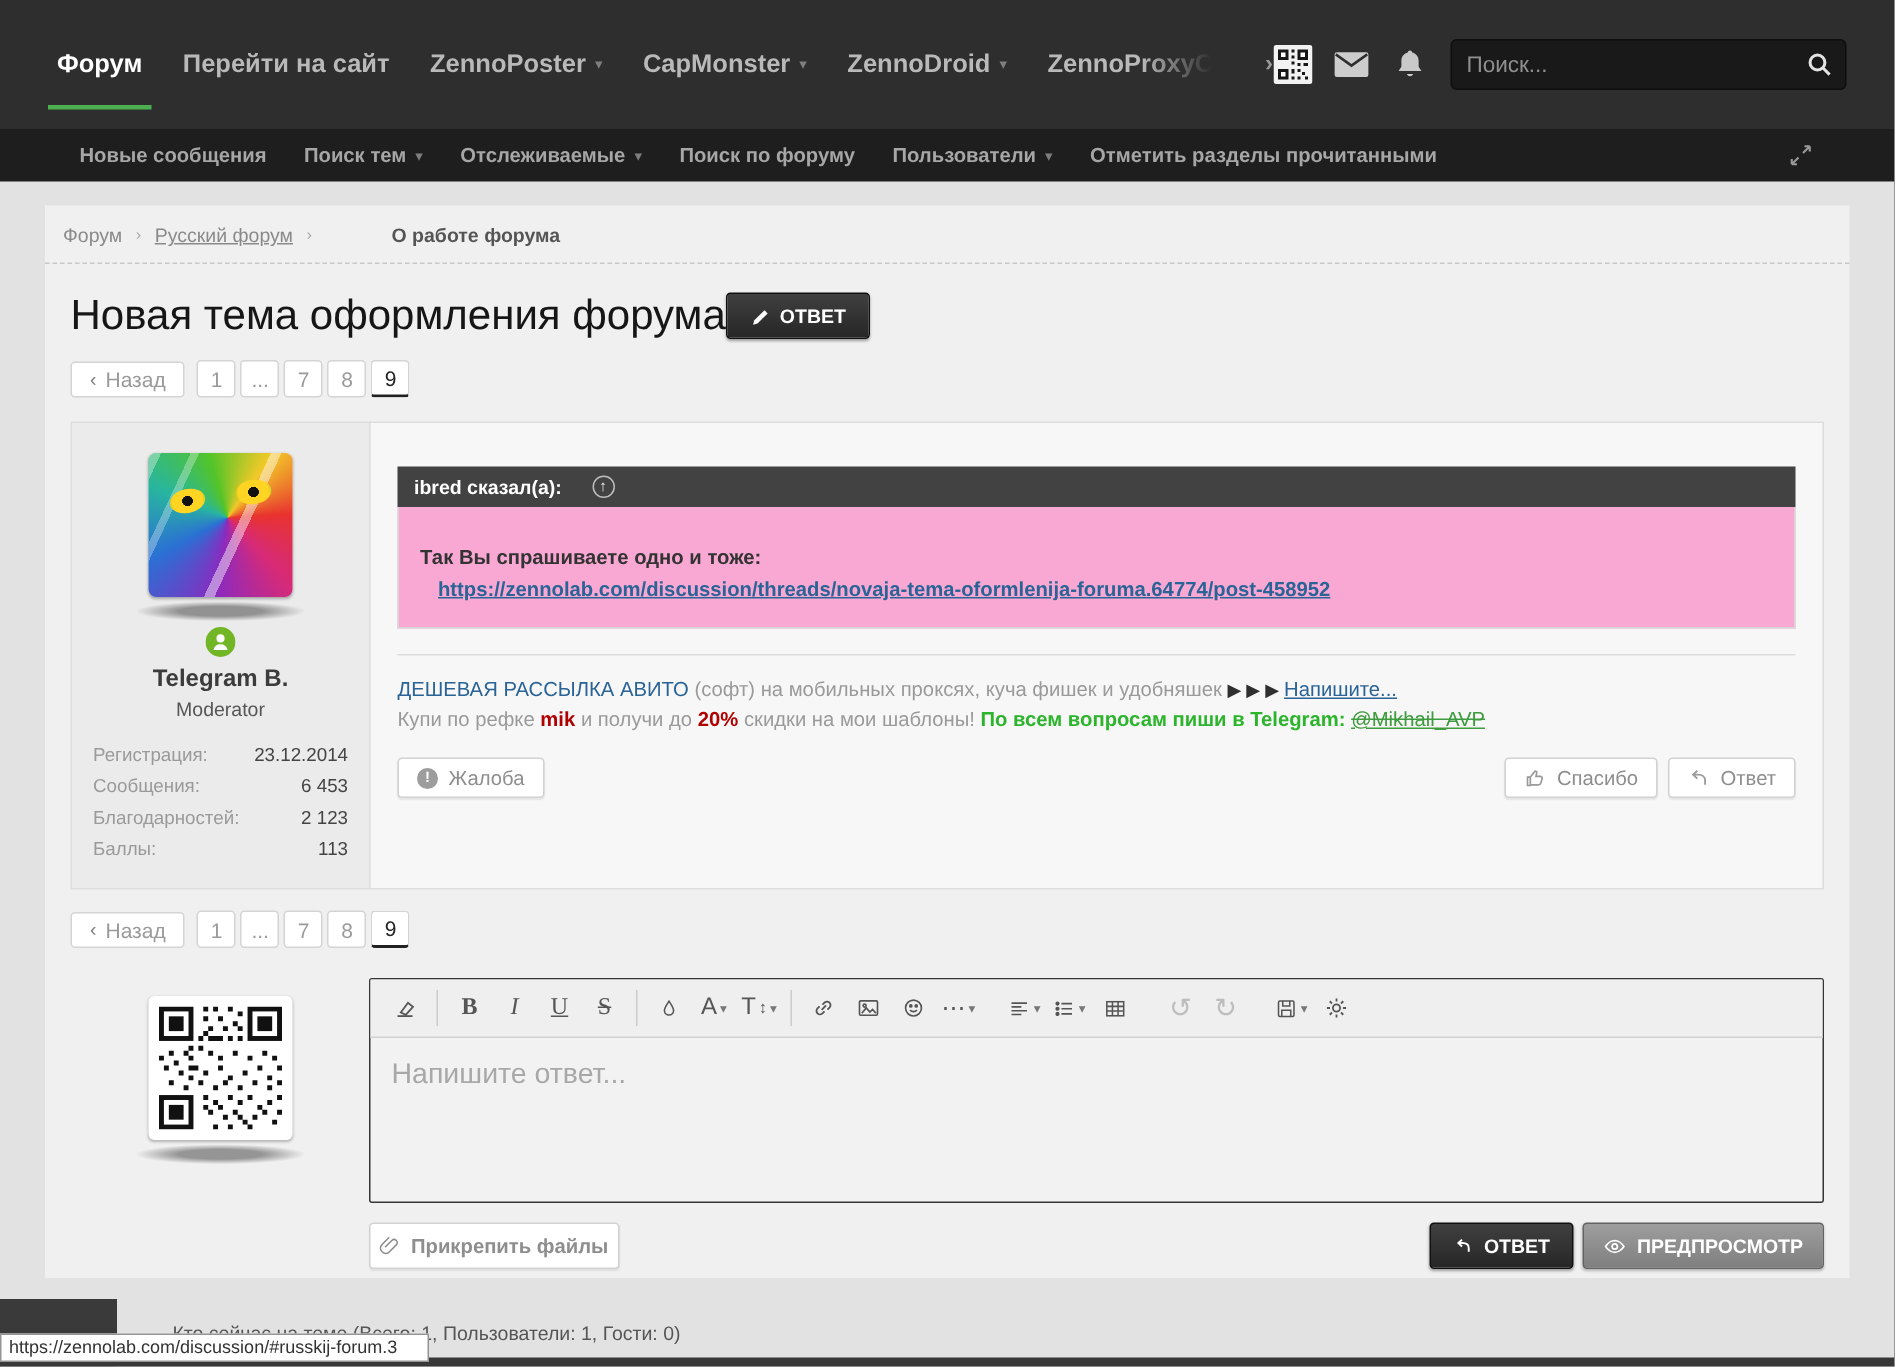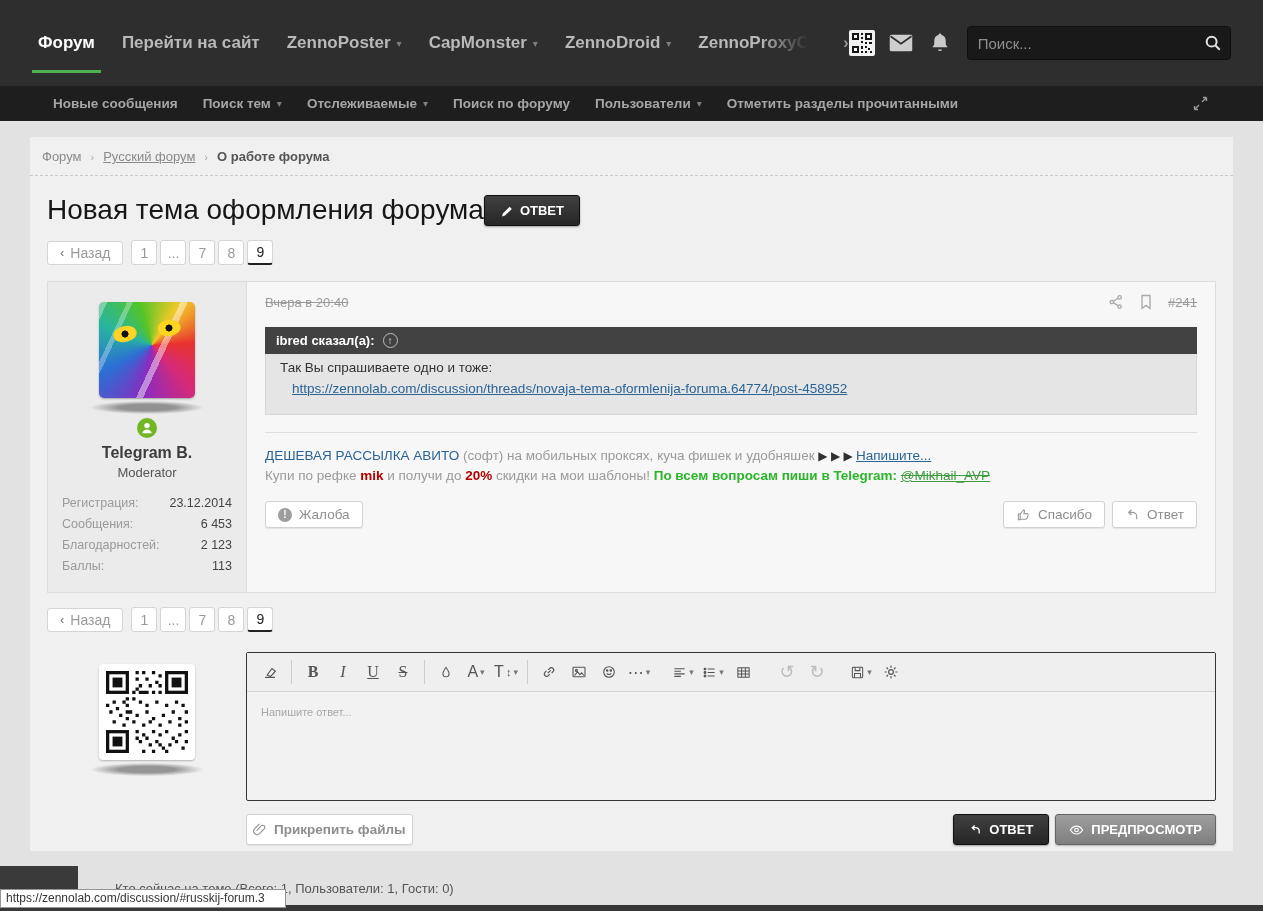--- a/index.html
+++ b/index.html
@@ -28,21 +28,21 @@
   .subnav-item { display:flex; align-items:center; gap:6px; color:#a6a6a6; font-size:13.5px; font-weight:bold; text-decoration:none; white-space:nowrap; cursor:pointer; }
   .subnav .expand { margin-left:auto; cursor:pointer; display:flex; }
 
   
   .container { margin:16px 30px 0; background:#f0f0f0; padding-bottom:6px; }
 
   .breadcrumb { padding:12px 12px 11px; font-size:13px; color:#8a8a8a; border-bottom:1px dashed #c8c8c8; display:flex; align-items:center; gap:9px; }
   .breadcrumb .sep { font-size:11px; color:#aaa; }
   .crumb { color:#8a8a8a; text-decoration:none; }
   .crumb.link { text-decoration:underline; cursor:pointer; }
-  .crumb.current { font-weight:bold; color:#555; }
+  .crumb.current { font-weight:bold; color:#555;margin-left:44px; }
 
   .title-row { display:flex; align-items:center; justify-content:flex-start; padding:18px 17px 6px; }
   .title-row h1 { font-size:28px; font-weight:500; color:#161616; }
 
   .btn-dark { display:inline-flex; align-items:center; gap:7px; background:linear-gradient(#404040,#262626); border:1px solid #101010; border-radius:3px; color:#fff; font-size:13px; font-weight:bold; padding:7px 15px; cursor:pointer; box-shadow:0 1px 2px rgba(0,0,0,.35); white-space:nowrap; }
   .btn-gray { display:inline-flex; align-items:center; gap:7px; background:linear-gradient(#9e9e9e,#7f7f7f); border:1px solid #636363; border-radius:3px; color:#fff; font-size:13px; font-weight:bold; padding:7px 13px; cursor:pointer; box-shadow:0 1px 2px rgba(0,0,0,.25); white-space:nowrap; }
   .btn-white { display:inline-flex; align-items:center; gap:7px; background:#fff; border:1px solid #d2d2d2; border-radius:3px; color:#8e8e8e; font-size:13.5px; padding:5px 12px; cursor:pointer; box-shadow:0 1px 1px rgba(0,0,0,.07); white-space:nowrap; }
 
   .pag-row { display:flex; align-items:center; justify-content:space-between; padding:8px 17px 6px; }
   .pag-left { display:flex; align-items:center; gap:8px; }
@@ -69,23 +69,23 @@
   .stat-value { color:#444; }
 
   .msg-col { flex:1; padding:12px 18px 14px; display:flex; flex-direction:column; }
   .msg-head { display:flex; align-items:center; font-size:13px; color:#9a9a9a; }
   .msg-date { text-decoration:line-through; cursor:pointer; }
   .msg-head .right { margin-left:auto; display:flex; align-items:center; gap:15px; }
   .msg-num { color:#9a9a9a; text-decoration:line-through; cursor:pointer; }
   .icon-btn { display:flex; cursor:pointer; }
 
   .quote { margin-top:17px; }
-  .quote-head { background:#424242; color:#fff; font-size:13px; font-weight:bold; padding:6px 11px; display:flex; align-items:center; gap:8px; }
+  .quote-head { background:#424242; color:#fff; font-size:13px; font-weight:bold; padding:6px 11px; display:flex; align-items:center; gap:20px; }
   .quote-expand { width:15px; height:15px; border:1px solid #bdbdbd; border-radius:50%; font-size:10px; line-height:13px; text-align:center; color:#e8e8e8; font-weight:normal; cursor:pointer; }
-  .quote-body { background:#e5e5e5; border:1px solid #d6d6d6; border-top:none; padding:3px 14px 15px; font-size:13.5px; color:#333; line-height:21px; }
+  .quote-body { background:#f9a8d4; border:1px solid #d6d6d6; border-top:none; padding:23px 14px 15px; font-size:13.5px; color:#333; line-height:21px;font-weight:bold; }
   .quote-link { color:#2a6496; text-decoration:underline; display:inline-block; cursor:pointer;margin-left:12px; }
 
   .msg-body { margin-top:17px; font-size:14.5px; color:#333; }
   .sig-divider { border:none; border-top:1px solid #ddd; margin:17px 0 13px; }
   .signature { font-size:13.5px; color:#9a9a9a; line-height:20px; }
   .sig-caps { color:#2a6496; cursor:pointer; }
   .sig-arrows { color:#2f2f2f; font-size:12px; }
   .sig-more { color:#2a6496; text-decoration:underline; cursor:pointer; }
   .sig-red { color:#b00000; font-weight:bold; }
   .sig-green { color:#2cb52c; font-weight:bold; }
@@ -105,21 +105,21 @@
   .tb { min-width:30px; height:24px; display:flex; align-items:center; justify-content:center; gap:2px; color:#555; font-size:16px; cursor:pointer; }
   .tb .caret { font-size:9px; color:#777; }
   .tb.disabled { color:#bdbdbd; cursor:default; }
   .tb-b { font-weight:bold; font-family:"Liberation Serif", serif; }
   .tb-i { font-style:italic; font-family:"Liberation Serif", serif; }
   .tb-u { text-decoration:underline; font-family:"Liberation Serif", serif; }
   .tb-s { text-decoration:line-through; font-family:"Liberation Serif", serif; }
   .tb-sep { width:1px; height:24px; background:#ccc; margin:0 6px; }
   .tb-sp { width:14px; }
   .edit-area { min-height:104px; padding:2px; }
-  .edit-area textarea { width:100%; height:100px; border:none; outline:none; resize:none; background:transparent; font-family:inherit; font-size:11px; color:#444; padding:12px; }
+  .edit-area textarea { width:100%; height:100px; border:none; outline:none; resize:none; background:transparent; font-family:inherit; font-size:19px; color:#444; padding:12px; }
   .edit-area textarea::placeholder { color:#a8a8a8; }
   .editor-actions { display:flex; align-items:center; margin-top:13px; }
   .editor-actions .right { margin-left:auto; display:flex; gap:6px; }
   .btn-white.attach { font-weight:bold; padding:7px 6px; }
 
   
   .online-row { position:absolute; left:115px; top:881px; font-size:13px; color:#555; z-index:1; white-space:nowrap; }
   .dark-patch { position:absolute; left:0; top:866px; width:78px; height:45px; background:#3a3a3a; z-index:2; }
   .bottom-band { position:absolute; left:0; bottom:0; width:100%; height:6px; background:#383838; z-index:2; }
   .status-tip { position:absolute; left:0; top:889px; width:286px; height:19px; background:#fff; border:1px solid #949494; font-size:12px; color:#333; line-height:17px; padding:0 5px; z-index:3; white-space:nowrap; overflow:hidden; }
@@ -299,39 +299,20 @@
             <span class="stat-label">Благодарностей:</span>
             <span class="stat-value">2 123</span>
           </div>
         <div class="stat-row">
             <span class="stat-label">Баллы:</span>
             <span class="stat-value">113</span>
           </div>
       </div>
 
       <div class="msg-col">
-        <div class="msg-head">
-          <a class="msg-date">Вчера в 20:40</a>
-          <span class="right">
-            <span class="icon-btn">
-              <svg width="16" height="16" viewBox="0 0 16 16" fill="none" stroke="#a8a8a8" stroke-width="1.3">
-                  <circle cx="11.6" cy="3.4" r="1.7"></circle>
-                  <circle cx="3.9" cy="8" r="1.7"></circle>
-                  <circle cx="11.6" cy="12.6" r="1.7"></circle>
-                  <path d="M5.5 7.2l4.5-3M5.5 8.8l4.5 3"></path>
-                </svg>
-            </span>
-            <span class="icon-btn">
-              <svg width="14" height="16" viewBox="0 0 14 16" fill="none" stroke="#a8a8a8" stroke-width="1.3">
-                  <path d="M3 1.5h8v13l-4-3.1-4 3.1z"></path>
-                </svg>
-            </span>
-            <a class="msg-num">#241</a>
-          </span>
-        </div>
 
         <div class="quote">
           <div class="quote-head">
             <span>ibred сказал(а):</span>
             <span class="quote-expand">↑</span>
           </div>
           <div class="quote-body">
             <span>Так Вы спрашиваете одно и тоже:</span><br>
             <a class="quote-link">https://zennolab.com/discussion/threads/novaja-tema-oformlenija-foruma.64774/post-458952</a>
           </div>

